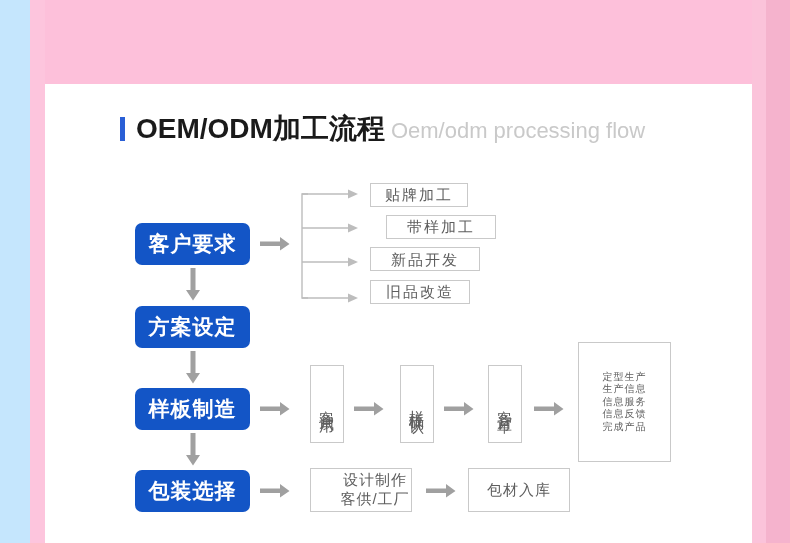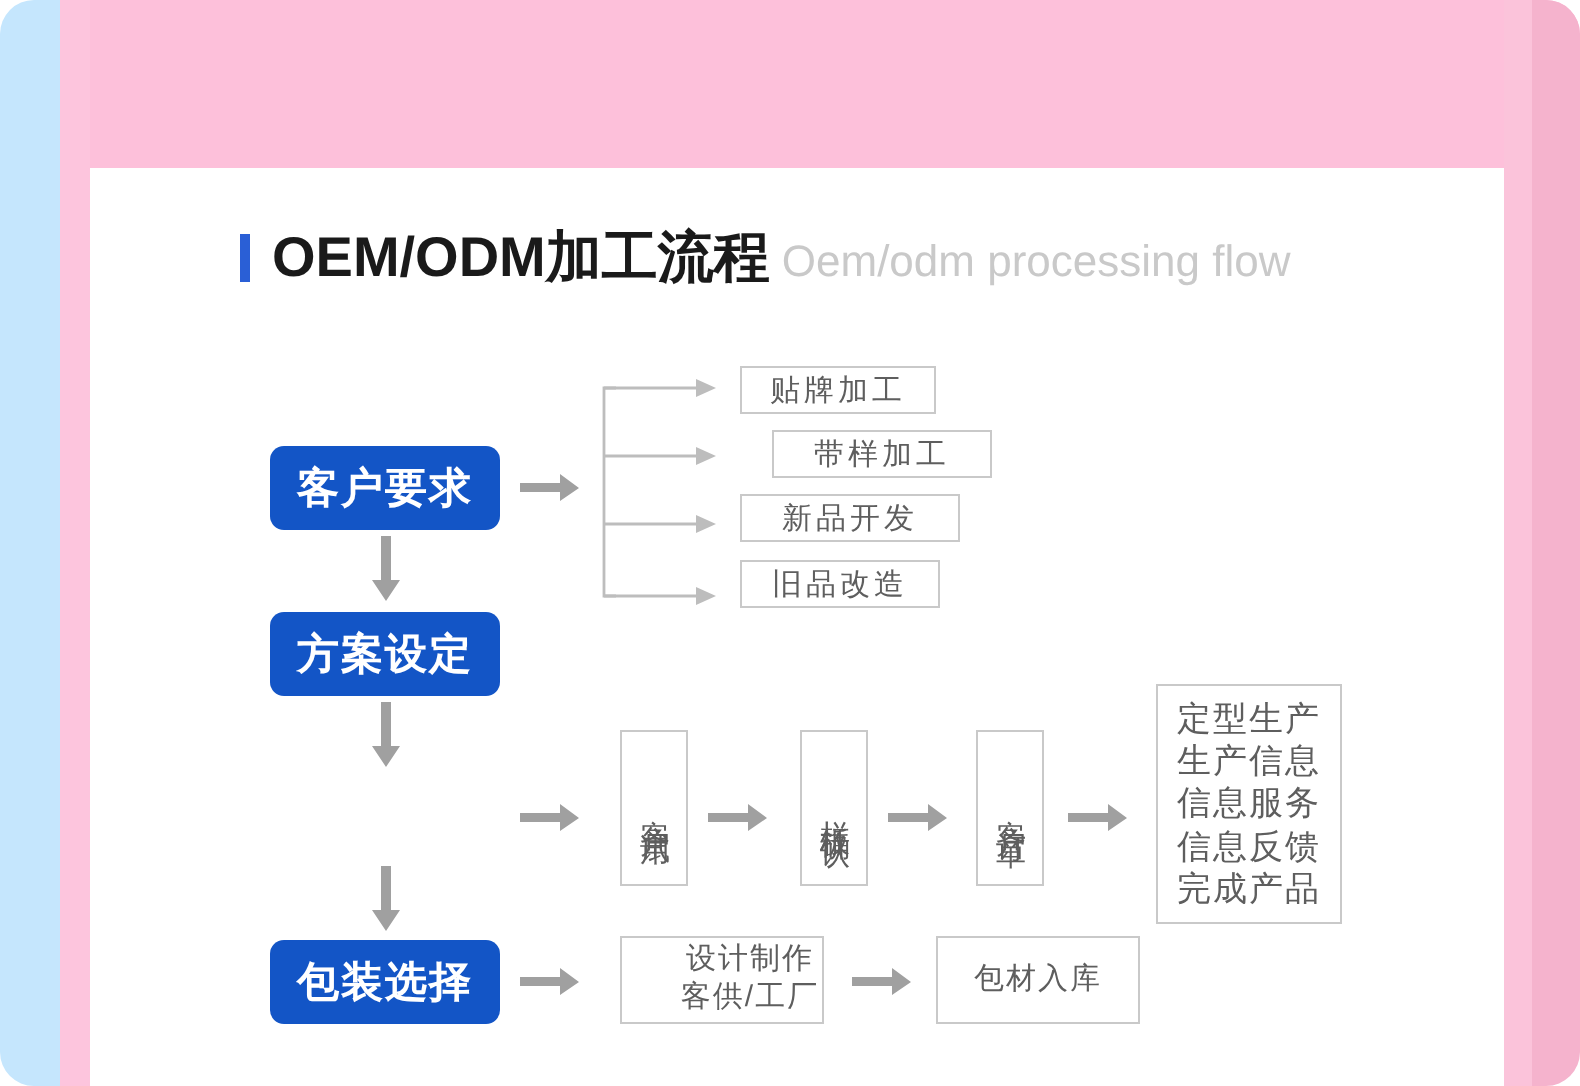--- a/index.html
+++ b/index.html
@@ -9,21 +9,20 @@
   }
   body {
     font-family: "Liberation Sans", "DejaVu Sans", sans-serif;
   }
   #page {
     position: relative;
     width: 790px;
     height: 543px;
     overflow: hidden;
     background: #ffffff;
-    border-radius: 17px;
   }
   
   .band-left-blue {
     position: absolute;
     left: 0; top: 0;
     width: 30px; height: 543px;
     background: #c5e6fd;
   }
   .band-left-pink {
     position: absolute;
@@ -171,20 +170,23 @@
     </div>
 
     <div class="flow">
 
       <div class="blue-box" style="left:90px; top:139px;">
         <span>客户要求</span>
       </div>
       <div class="blue-box" style="left:90px; top:222px;">
         <span>方案设定</span>
       </div>
+      <div class="blue-box" style="left:90px; top:304px;">
+        <span>样板制造</span>
+      </div>
       <div class="blue-box" style="left:90px; top:386px;">
         <span>包装选择</span>
       </div>
 
       <div class="arrow-down" style="left:141px; top:184px;">
         <svg width="14" height="33" viewBox="0 0 14 33">
           <path class="abody" d="M4.5 0 h5 v22 h4.5 L7 32.5 L0 22 h4.5 Z"></path>
         </svg>
       </div>
       <div class="arrow-down" style="left:141px; top:267px;">
@@ -229,21 +231,21 @@
           <path class="thin-head" d="M48 113.5 L58 118 L48 122.5 Z"></path>
         </svg>
       </div>
 
       <div class="wbox" style="left:325px; top:99px; width:98px; height:24px;">
         <span>贴牌加工</span>
       </div>
       <div class="wbox" style="left:325px; top:131px; width:110px; height:24px;margin-left:16px;">
         <span>带样加工</span>
       </div>
-      <div class="wbox" style="left:325px; top:163px; width:110px; height:24px;">
+      <div class="wbox" style="left:325px; top:163px; width:110px; height:24px;align-items:flex-end;">
         <span>新品开发</span>
       </div>
       <div class="wbox" style="left:325px; top:196px; width:100px; height:24px;">
         <span>旧品改造</span>
       </div>
 
       <div class="wbox vert" style="left:265px; top:281px; width:34px; height:78px;">
         <span>客户试用</span>
       </div>
       <div class="arrow-right" style="left:309px; top:318px;">
@@ -263,21 +265,21 @@
 
       <div class="wbox vert" style="left:443px; top:281px; width:34px; height:78px;">
         <span>客户订单</span>
       </div>
       <div class="arrow-right" style="left:489px; top:318px;">
         <svg width="30" height="14" viewBox="0 0 30 14">
           <path class="abody" d="M0 4.5 h20 v-4.5 L29.5 7 L20 13.5 V9 H0 Z"></path>
         </svg>
       </div>
 
-      <div class="wbox multi" style="left:533px; top:258px; width:93px; height:120px; font-size:17px;">
+      <div class="wbox multi" style="left:533px; top:258px; width:93px; height:120px; font-size:10px;">
         <span>定型生产</span>
         <span>生产信息</span>
         <span>信息服务</span>
         <span>信息反馈</span>
         <span>完成产品</span>
       </div>
 
       <div class="wbox multi" style="left:265px; top:384px; width:102px; height:44px;padding-left:28px;">
         <span>设计制作</span>
         <span>客供/工厂</span>

